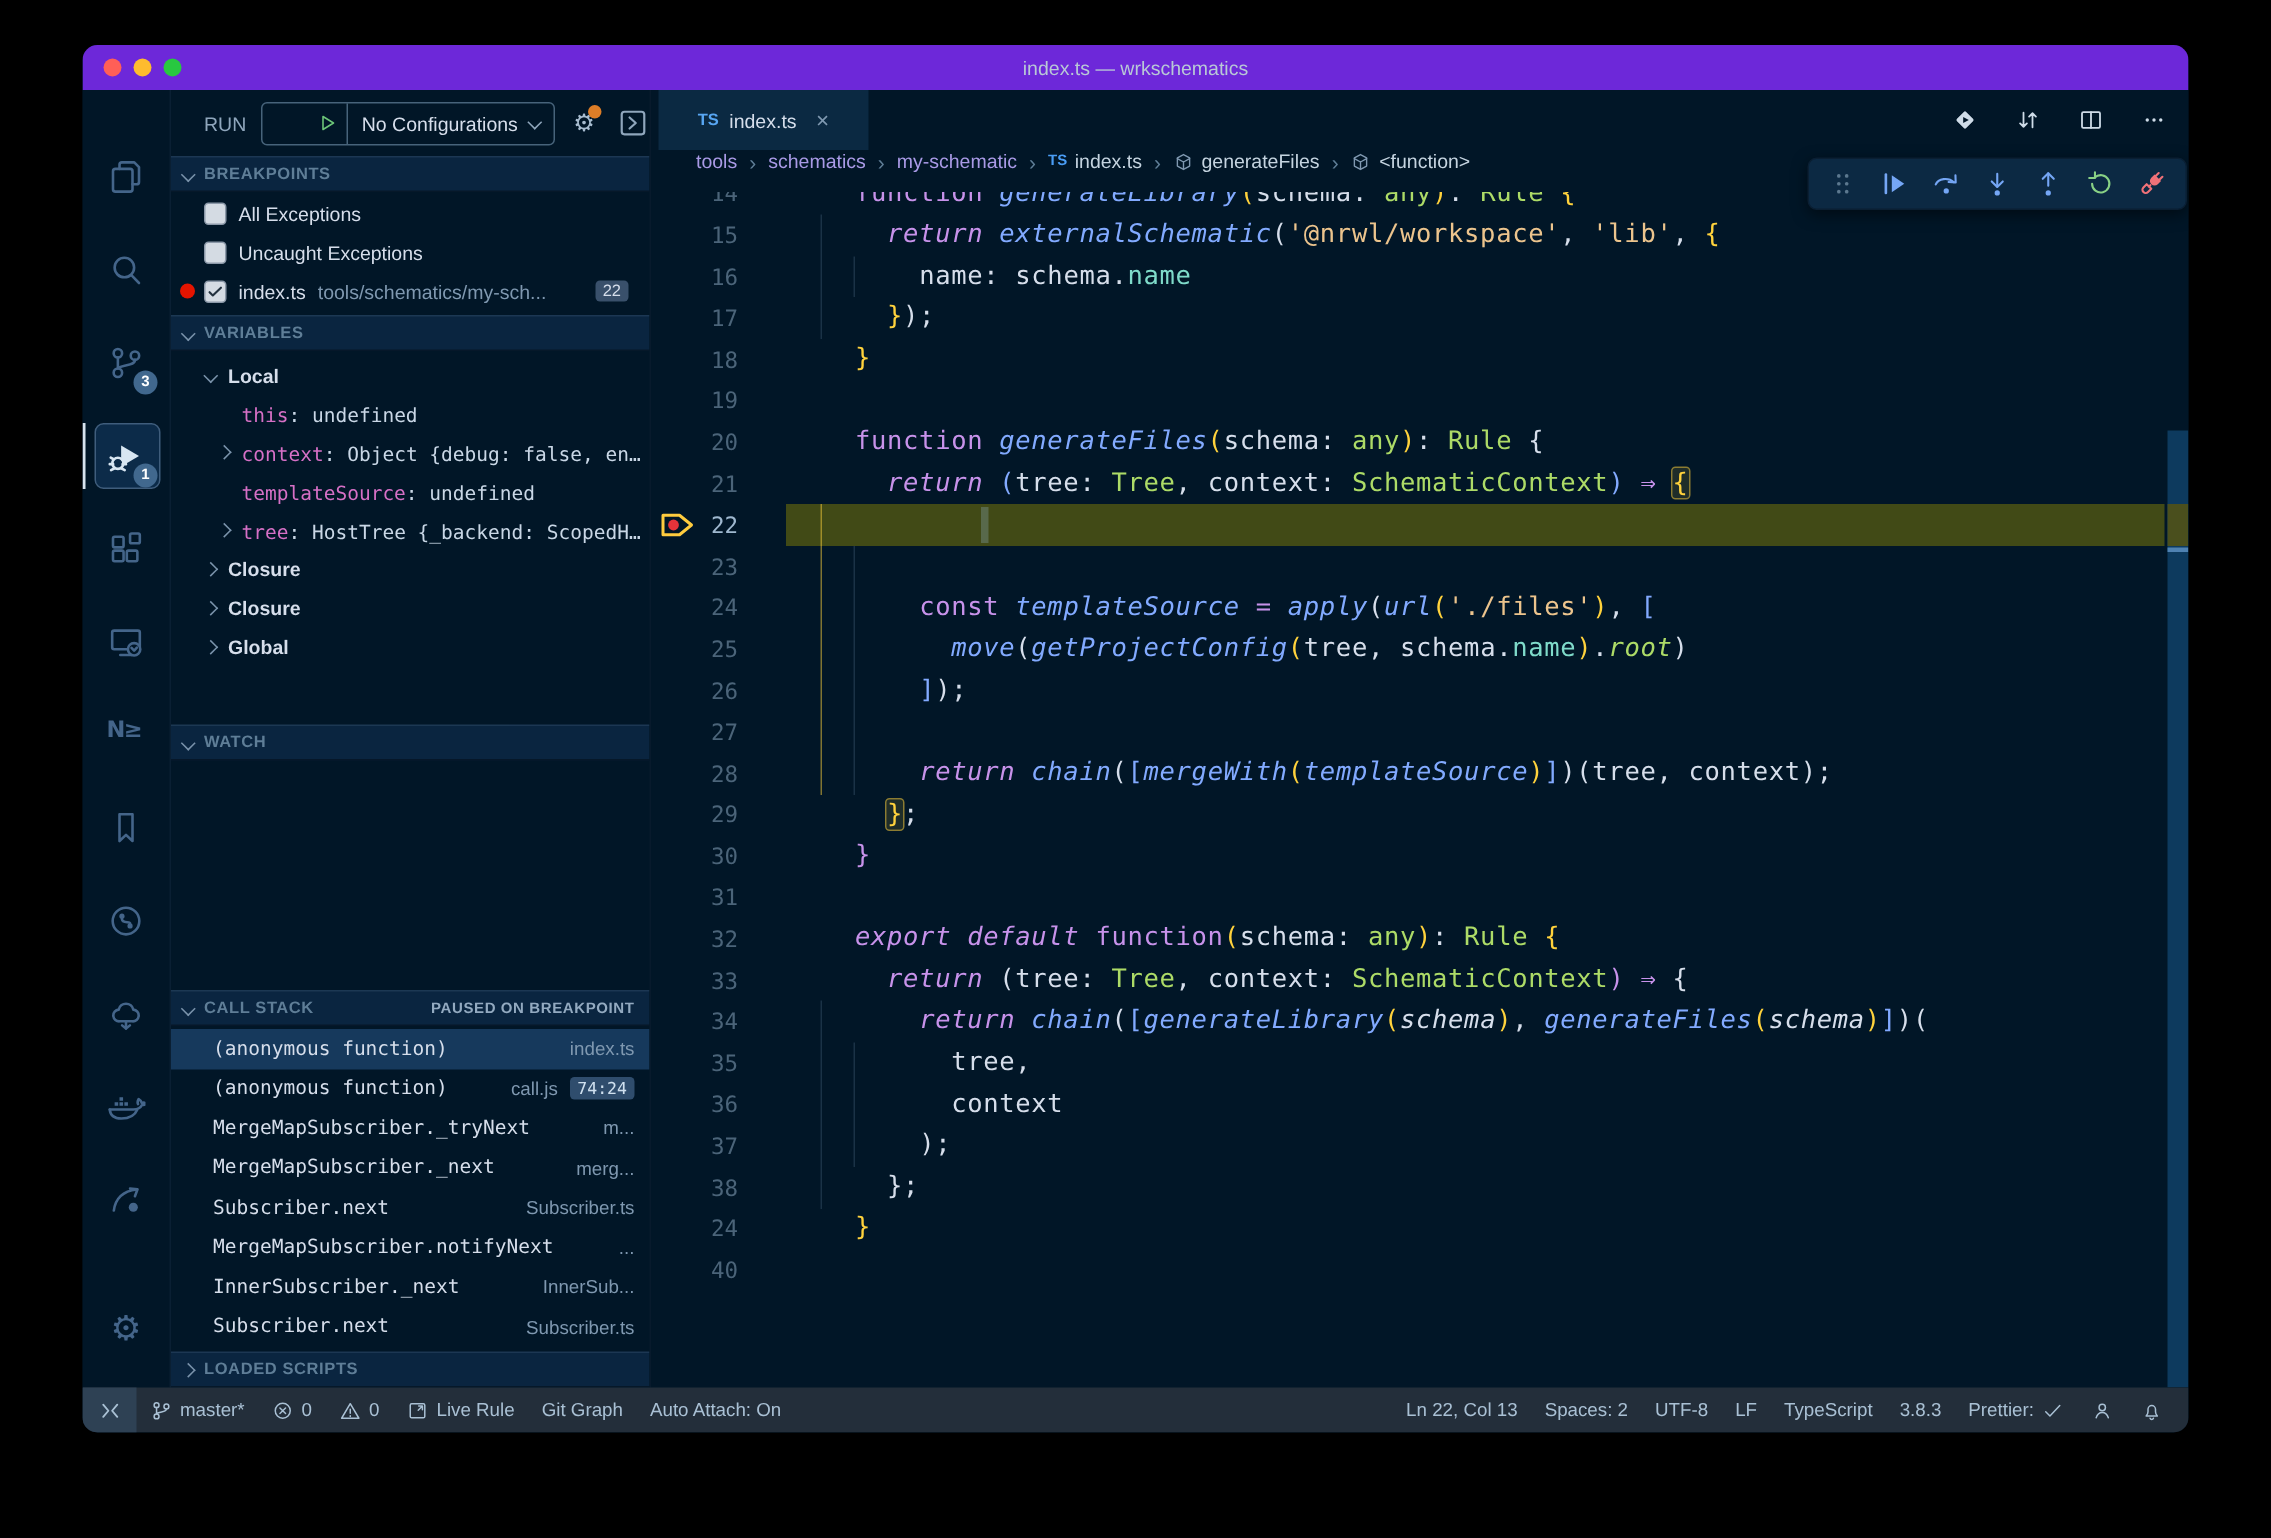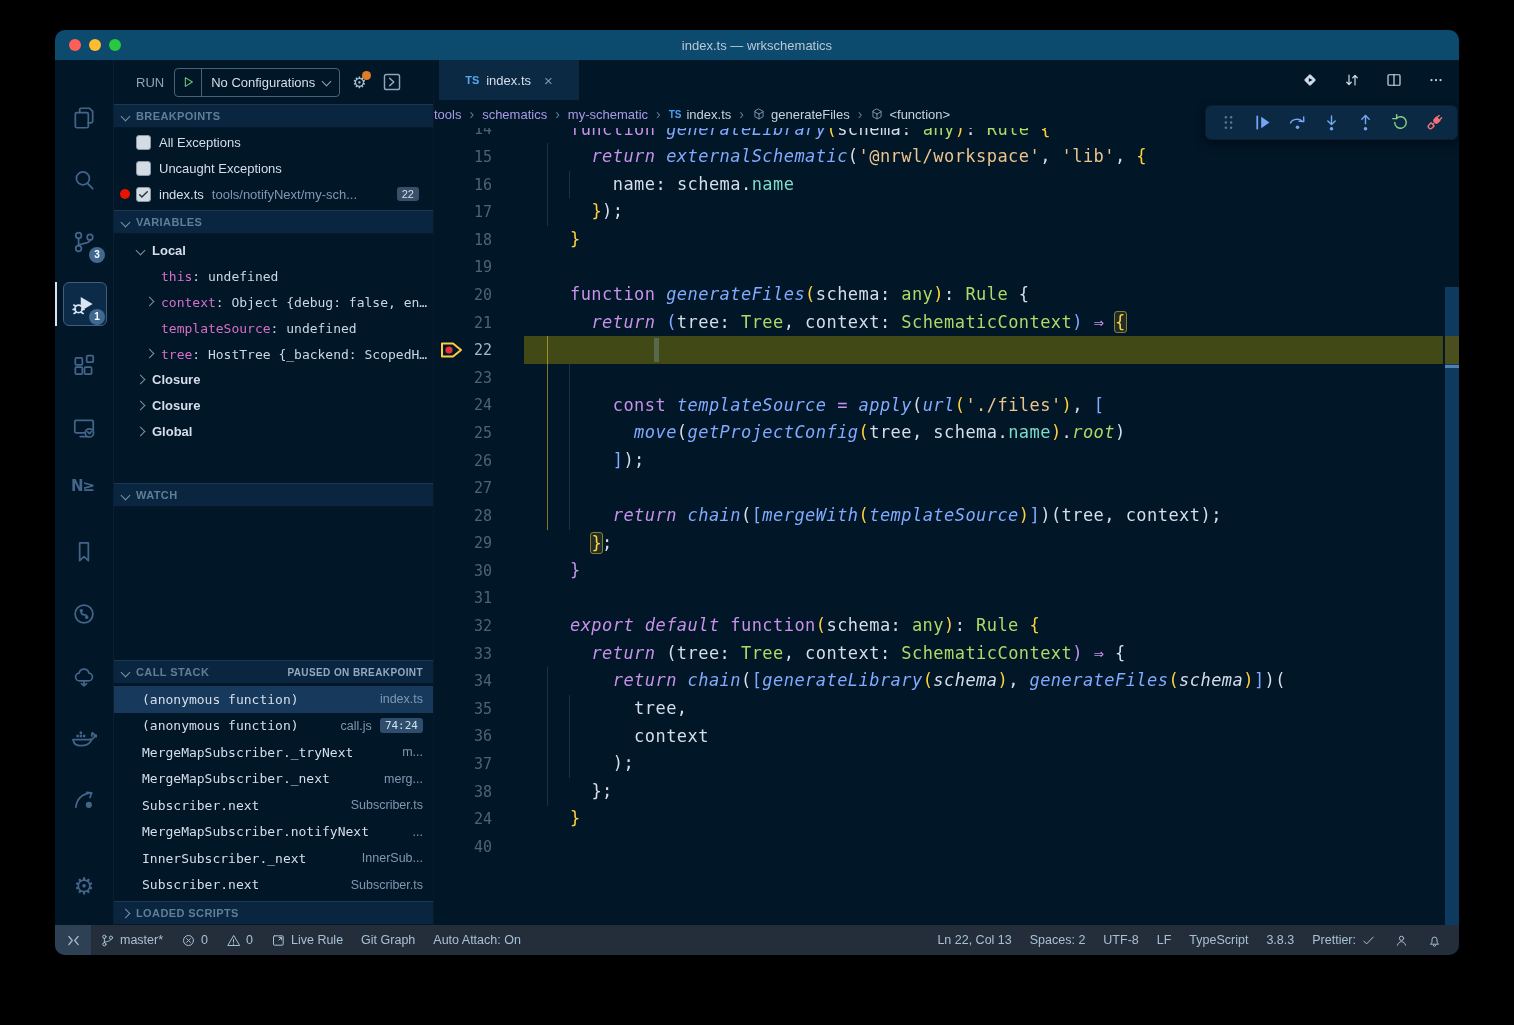--- a/index.html
+++ b/index.html
@@ -1,19 +1,19 @@
 <!DOCTYPE html>
 <html><head>
 <meta charset="utf-8">
 <style>
   html,body{margin:0;padding:0;background:#000;}
   .stage{position:relative;width:1514px;height:1025px;background:#000;overflow:hidden;font-family:"Liberation Sans",sans-serif;}
   .window{position:absolute;left:55px;top:30px;width:1404px;height:925px;background:#011627;border-radius:10px;overflow:hidden;box-shadow:0 30px 90px rgba(0,0,0,.8);}
   
-  .titlebar{position:relative;height:30px;background:#0c4a6e;display:flex;align-items:center;justify-content:center;}
+  .titlebar{position:relative;height:30px;background:#6d28d9;display:flex;align-items:center;justify-content:center;}
   .lights{position:absolute;left:14px;top:9px;display:flex;gap:8px;}
   .tl{width:12px;height:12px;border-radius:50%;display:inline-block;}
   .tl.red{background:#ff5f57}.tl.yellow{background:#febc2e}.tl.green{background:#28c840}
   .title{font-size:13px;color:#b9c8d6;}
   
   .main{position:absolute;top:30px;left:0;right:0;bottom:30px;display:flex;}
   
   .activitybar{position:relative;width:58px;flex:none;background:#011627;border-right:1px solid #0a1f33;}
   #ab-top{padding-top:27px;}
   .ab-item{position:relative;width:58px;height:62px;display:flex;align-items:center;justify-content:center;color:#44658a;cursor:pointer;}
@@ -23,21 +23,21 @@
   .ab-item .ab-ic{position:relative;z-index:2;}
   .ab-badge{position:absolute;right:8px;bottom:10px;z-index:3;min-width:16px;height:16px;border-radius:50%;background:#41688e;color:#fff;font-size:10px;line-height:16px;text-align:center;font-weight:bold;}
   .ab-indicator{position:absolute;left:0;top:222px;width:2px;height:44px;background:#d7e3ee;z-index:4;}
   #ab-bottom{position:absolute;bottom:8px;left:0;width:58px;}
   .nxtxt{font-size:15px;font-weight:bold;letter-spacing:-1px;font-family:"DejaVu Sans",sans-serif;}
   .gearglyph{font-size:23px;line-height:26px;display:block;text-align:center;font-family:"DejaVu Sans",sans-serif;}
   
   .sidebar{position:relative;width:319px;flex:none;background:#011627;border-right:1px solid #081a2c;overflow:hidden;}
   .run-row{position:absolute;top:0;left:0;right:0;height:44px;display:flex;align-items:center;padding-left:22px;box-sizing:border-box;}
   .run-label{font-size:13px;color:#8fa6bc;margin-right:10px;}
-  .run-config{display:flex;align-items:center;height:27px;border:1px solid rgba(95,126,151,.75);border-radius:4px;cursor:pointer;}
+  .run-config{display:flex;align-items:center;height:27px;border:1px solid rgba(95,126,151,.75);border-radius:4px;cursor:pointer;padding-left:30px;}
   .run-config .ic{width:16px;height:16px;color:#6cc578;margin:0 5px;}
   .vsep{width:1px;align-self:stretch;background:rgba(95,126,151,.75);}
   .cfg{font-size:13px;color:#d6deeb;padding:0 6px 0 9px;}
   .chev{width:6px;height:6px;border-right:1.4px solid #8fa6bc;border-bottom:1.4px solid #8fa6bc;display:inline-block;}
   .chev.down{transform:rotate(45deg);margin:0 9px 2px 2px;}
   .run-gear{position:relative;margin-left:12px;color:#a8bdd0;cursor:pointer;}
   .run-gear .dot{position:absolute;right:-4px;top:-2px;width:9px;height:9px;border-radius:50%;background:#dd7d27;}
   .run-console{width:22px;height:22px;margin-left:14px;color:#8fa6bc;cursor:pointer;}
   .sec-header{position:absolute;left:0;right:0;height:24px;background:#0a2540;border-top:1px solid rgba(95,126,151,.22);border-bottom:1px solid rgba(0,0,0,.35);display:flex;align-items:center;padding-left:8px;box-sizing:border-box;}
   .sec-title{font-size:11px;font-weight:bold;color:#5f7e97;letter-spacing:.4px;margin-left:7px;}
@@ -64,21 +64,21 @@
   .cs-badge{margin-left:8px;background:#2f4d6d;color:#cfe0ef;font-size:11px;padding:1px 5px;border-radius:3px;font-family:"DejaVu Sans Mono",monospace;}
   
   .editor{position:relative;flex:1;background:#011627;overflow:hidden;}
   .tabstrip{position:absolute;top:0;left:0;right:0;height:40px;background:#011627;z-index:5;}
   .tab{position:absolute;left:5px;top:0;width:140px;height:40px;background:#0b2942;display:flex;align-items:center;justify-content:center;gap:7px;cursor:pointer;}
   .ts-badge{font-size:11px;font-weight:bold;color:#58a6f2;}
   .tab-label{font-size:13px;color:#d6deeb;}
   .tab-close{color:#7f98b0;font-size:15px;margin-left:6px;}
   .ed-actions{position:absolute;right:14px;top:0;height:40px;display:flex;align-items:center;gap:24px;z-index:6;}
   .ed-act{width:18px;height:18px;color:#cfdce8;cursor:pointer;}
-  .breadcrumbs{position:absolute;top:40px;left:0;right:0;height:28px;background:#011627;z-index:5;display:flex;align-items:center;font-size:13px;box-sizing:border-box;}
+  .breadcrumbs{position:absolute;top:40px;left:0;right:0;height:28px;background:#011627;z-index:5;display:flex;align-items:flex-start;padding-left:30px;font-size:13px;box-sizing:border-box;}
   .crumb{display:flex;align-items:center;gap:5px;cursor:pointer;}
   .crumb.folder{color:#a99ae6;}
   .crumb.file .lbl,.crumb.symbol .lbl{color:#c5d4e0;}
   .crumb-sep{color:#5f7e97;margin:0 8px;font-size:14px;}
   .crumb .cico{width:14px;height:14px;color:#7f98b0;}
   .crumb .tsmini{font-size:10px;font-weight:bold;color:#4a9df5;}
   #codewrap{position:absolute;inset:0;z-index:1;}
   .lines{position:absolute;top:55.6px;left:0;right:0;}
   .cl{position:relative;height:27.6px;display:flex;}
   .gut{width:92px;flex:none;position:relative;display:flex;align-items:center;cursor:pointer;}
@@ -256,21 +256,21 @@
               <span>Uncaught Exceptions</span>
             </div>
             <div class="bp-row" style="top: 121px;">
               <span class="bp-dotspot">
                 <span class="red-dot"></span>
               </span>
               <span class="checkbox"><svg viewBox="0 0 24 24" width="100%" height="100%" fill="none" stroke="#22313f" stroke-width="2.6" stroke-linecap="round" stroke-linejoin="round">
                   <path d="M5 12.5l4 4L19 7"></path>
                 </svg></span>
               <span>index.ts</span>
-              <span class="bp-path">tools/notifyNext/my-sch...</span>
+              <span class="bp-path">tools/schematics/my-sch...</span>
               <span class="badge">22</span>
             </div>
           </div>
 
         <div class="sec-header" style="top:150px;">
           <span class="hchev down"></span>
           <span class="sec-title">VARIABLES</span>
         </div>
         <div id="var-list">
             <div class="var-row" style="top: 177px;">

